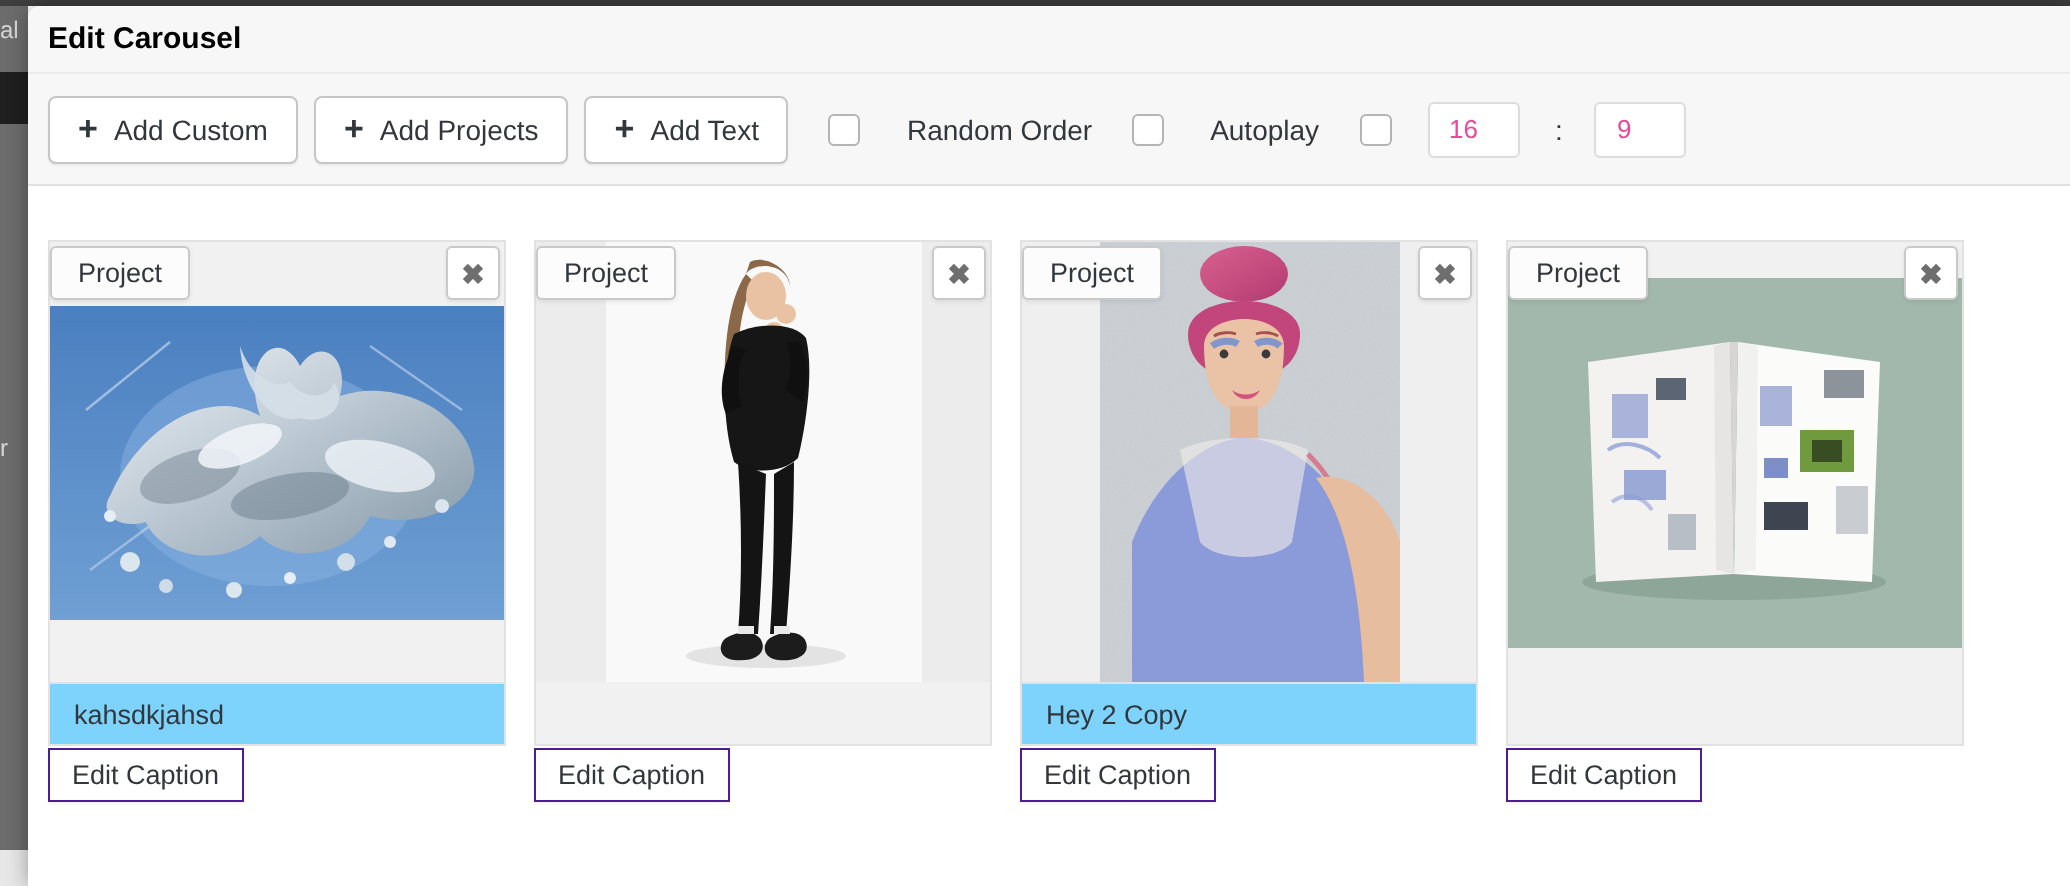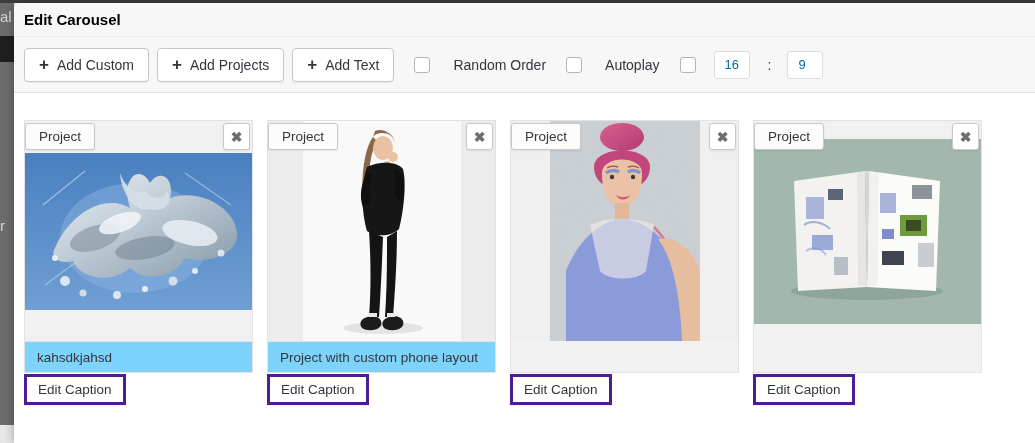--- a/index.html
+++ b/index.html
@@ -6,21 +6,21 @@
   html,body { margin:0; padding:0; }
   body {
     width:1035px; height:443px; position:relative; overflow:hidden;
     font-family:"Liberation Sans", sans-serif; background:#fff;
   }
 
   
   .admin-strip { position:absolute; left:0; top:0; bottom:0; width:14px; background:#6c6c6c; overflow:hidden; }
   .admin-strip .seg-dark  { position:absolute; left:0; right:0; top:36px; height:26px; background:#1f1f1f; }
   .admin-strip .seg-light { position:absolute; left:0; right:0; top:425px; bottom:0; background:#e7e7e7; }
-  .edge-frag { position:absolute; left:0; color:#d6d6d6; font-size:15px; }
+  .edge-frag { position:absolute; left:0; color:#d6d6d6; font-size:12px; }
   .frag-a { top:8px; } .frag-r { top:217px; }
   .top-gap { position:absolute; left:0; right:0; top:0; height:3px; background:#3e3e3e; }
 
   
   .modal {
     position:absolute; left:14px; top:3px; right:0; bottom:0;
     background:#fff; border-top-left-radius:6px; overflow:hidden;
     box-shadow:0 0 10px rgba(0,0,0,.35);
   }
   .modal-header {
@@ -39,22 +39,22 @@
     font-size:14px; color:#32373c; cursor:pointer; box-shadow:0 1px 1px rgba(0,0,0,.05);
     white-space:nowrap;
   }
   .plus { font-weight:bold; font-size:17px; line-height:1; margin-top:-1px; }
   .check-group { display:flex; align-items:center; gap:23px; margin-left:12px; font-size:14px; color:#32373c; white-space:nowrap; }
   .check-group input[type=checkbox] {
     -webkit-appearance:none; appearance:none; width:16px; height:16px; margin:0;
     border:1px solid #b4b4b4; border-radius:3px; background:#fff; cursor:pointer;
   }
   .ratio-input {
-    width:36px; height:28px; border:1px solid #dcdcdc; border-radius:3px; background:#fff;
-    color:#0369a1; font-size:13px; padding:0 0 0 10px; margin-left:10px;
+    width:46px; height:28px; border:1px solid #dcdcdc; border-radius:3px; background:#fff;
+    color:#ec4899; font-size:13px; padding:0 0 0 10px; margin-left:10px;
     font-family:"Liberation Sans", sans-serif;
   }
   .ratio-input.second { margin-left:0; }
   .colon { color:#32373c; font-size:14px; margin:0 8px 0 10px; }
 
   
   .cards { display:flex; align-items:center; gap:14px; padding:27px 0 0 10px; background:#fff; }
   .card-wrap { width:229px; }
   .card { position:relative; height:253px; border:1px solid #e2e2e2; background:#f1f1f1; }
   .thumb { height:220px; display:flex; align-items:center; justify-content:center; overflow:hidden; background:#f1f1f1; }
@@ -68,21 +68,21 @@
     position:absolute; top:2px; left:0; background:#fcfcfc; border:1px solid #c9c9c9;
     border-radius:3px; padding:5px 13px; font-size:13.5px; color:#32373c;
     box-shadow:0 1px 2px rgba(0,0,0,.08);
   }
   .close {
     position:absolute; top:2px; right:2px; width:27px; height:27px; background:#fff;
     border:1px solid #c9c9c9; border-radius:3px; display:flex; align-items:center; justify-content:center;
     color:#6e6e6e; font-size:14px; font-weight:bold; cursor:pointer; box-shadow:0 1px 2px rgba(0,0,0,.08);
   }
   .editbtn {
-    display:inline-block; margin-top:1px; background:#fff; border:3px solid #4c1d95;
+    display:inline-block; margin-top:1px; background:#fff; border:1px solid #4c1d95;
     padding:5px 11px; font-size:13.5px; color:#32373c; cursor:pointer;
     box-shadow:0 1px 1px rgba(0,0,0,.05);
   }
 </style>
 </head>
 <body>
 
 <div class="admin-strip">
   <div class="seg-dark"></div>
   <span class="edge-frag frag-a">al</span>
@@ -191,21 +191,20 @@
             <path d="M66 110 C68 140 68 170 66 196 L76 196 C78 168 79 140 80 116 Z" fill="#141414"></path>
             <path d="M94 110 C94 140 92 170 90 196 L82 196 C84 168 84 140 84 116 Z" fill="#141414"></path>
             <path d="M60 198 C66 194 76 194 78 200 C80 206 74 210 64 209 C56 208 56 201 60 198 Z" fill="#1c1c1c"></path>
             <path d="M82 198 C88 194 98 194 100 200 C102 206 96 210 86 209 C78 208 78 201 82 198 Z" fill="#1c1c1c"></path>
             <rect x="66" y="192" width="8" height="4" fill="#e8e8e8"></rect>
             <rect x="84" y="192" width="8" height="4" fill="#e8e8e8"></rect>
           </svg>
         </div>
         <div class="badge">Project</div>
         <div class="close">✖</div>
-        <div class="caption">Project with custom phone layout</div>
       </div>
       <button class="editbtn">Edit Caption</button>
     </div>
 
     <div class="card-wrap">
       <div class="card">
         <div class="thumb" style="background:#efefef;">
           <svg width="150" height="220" viewBox="0 0 150 220">
             <defs>
               <linearGradient id="bun" x1="0" y1="0" x2="1" y2="1">
@@ -232,20 +231,21 @@
             <path d="M66 74 C70 77 76 77 80 74 C77 80 69 80 66 74 Z" fill="#d4517c"></path>
             <rect x="65" y="82" width="14" height="16" fill="#e3b698"></rect>
             <path d="M16 150 C30 114 56 98 72 98 C92 98 118 116 132 150 L132 220 L16 220 Z" fill="#8b9ad8"></path>
             <path d="M40 104 C54 96 90 96 104 104 L96 150 C88 160 58 160 50 150 Z" fill="#f2ede9" opacity=".6"></path>
             <path d="M104 106 C116 118 124 134 128 150" stroke="#d77b8e" stroke-width="2.5" fill="none"></path>
             <path d="M108 118 C122 136 130 170 132 220 L150 220 L150 150 C144 130 126 114 108 118 Z" fill="#e7bd9f"></path>
           </svg>
         </div>
         <div class="badge">Project</div>
         <div class="close">✖</div>
+        <div class="caption">Hey 2 Copy</div>
       </div>
       <button class="editbtn">Edit Caption</button>
     </div>
 
     <div class="card-wrap">
       <div class="card">
         <div class="thumb">
           <svg width="227" height="185" viewBox="0 0 227 185">
             <rect width="227" height="185" fill="#a3b8ac"></rect>
             <ellipse cx="113" cy="152" rx="76" ry="9" fill="#7e968b" opacity=".55"></ellipse>

